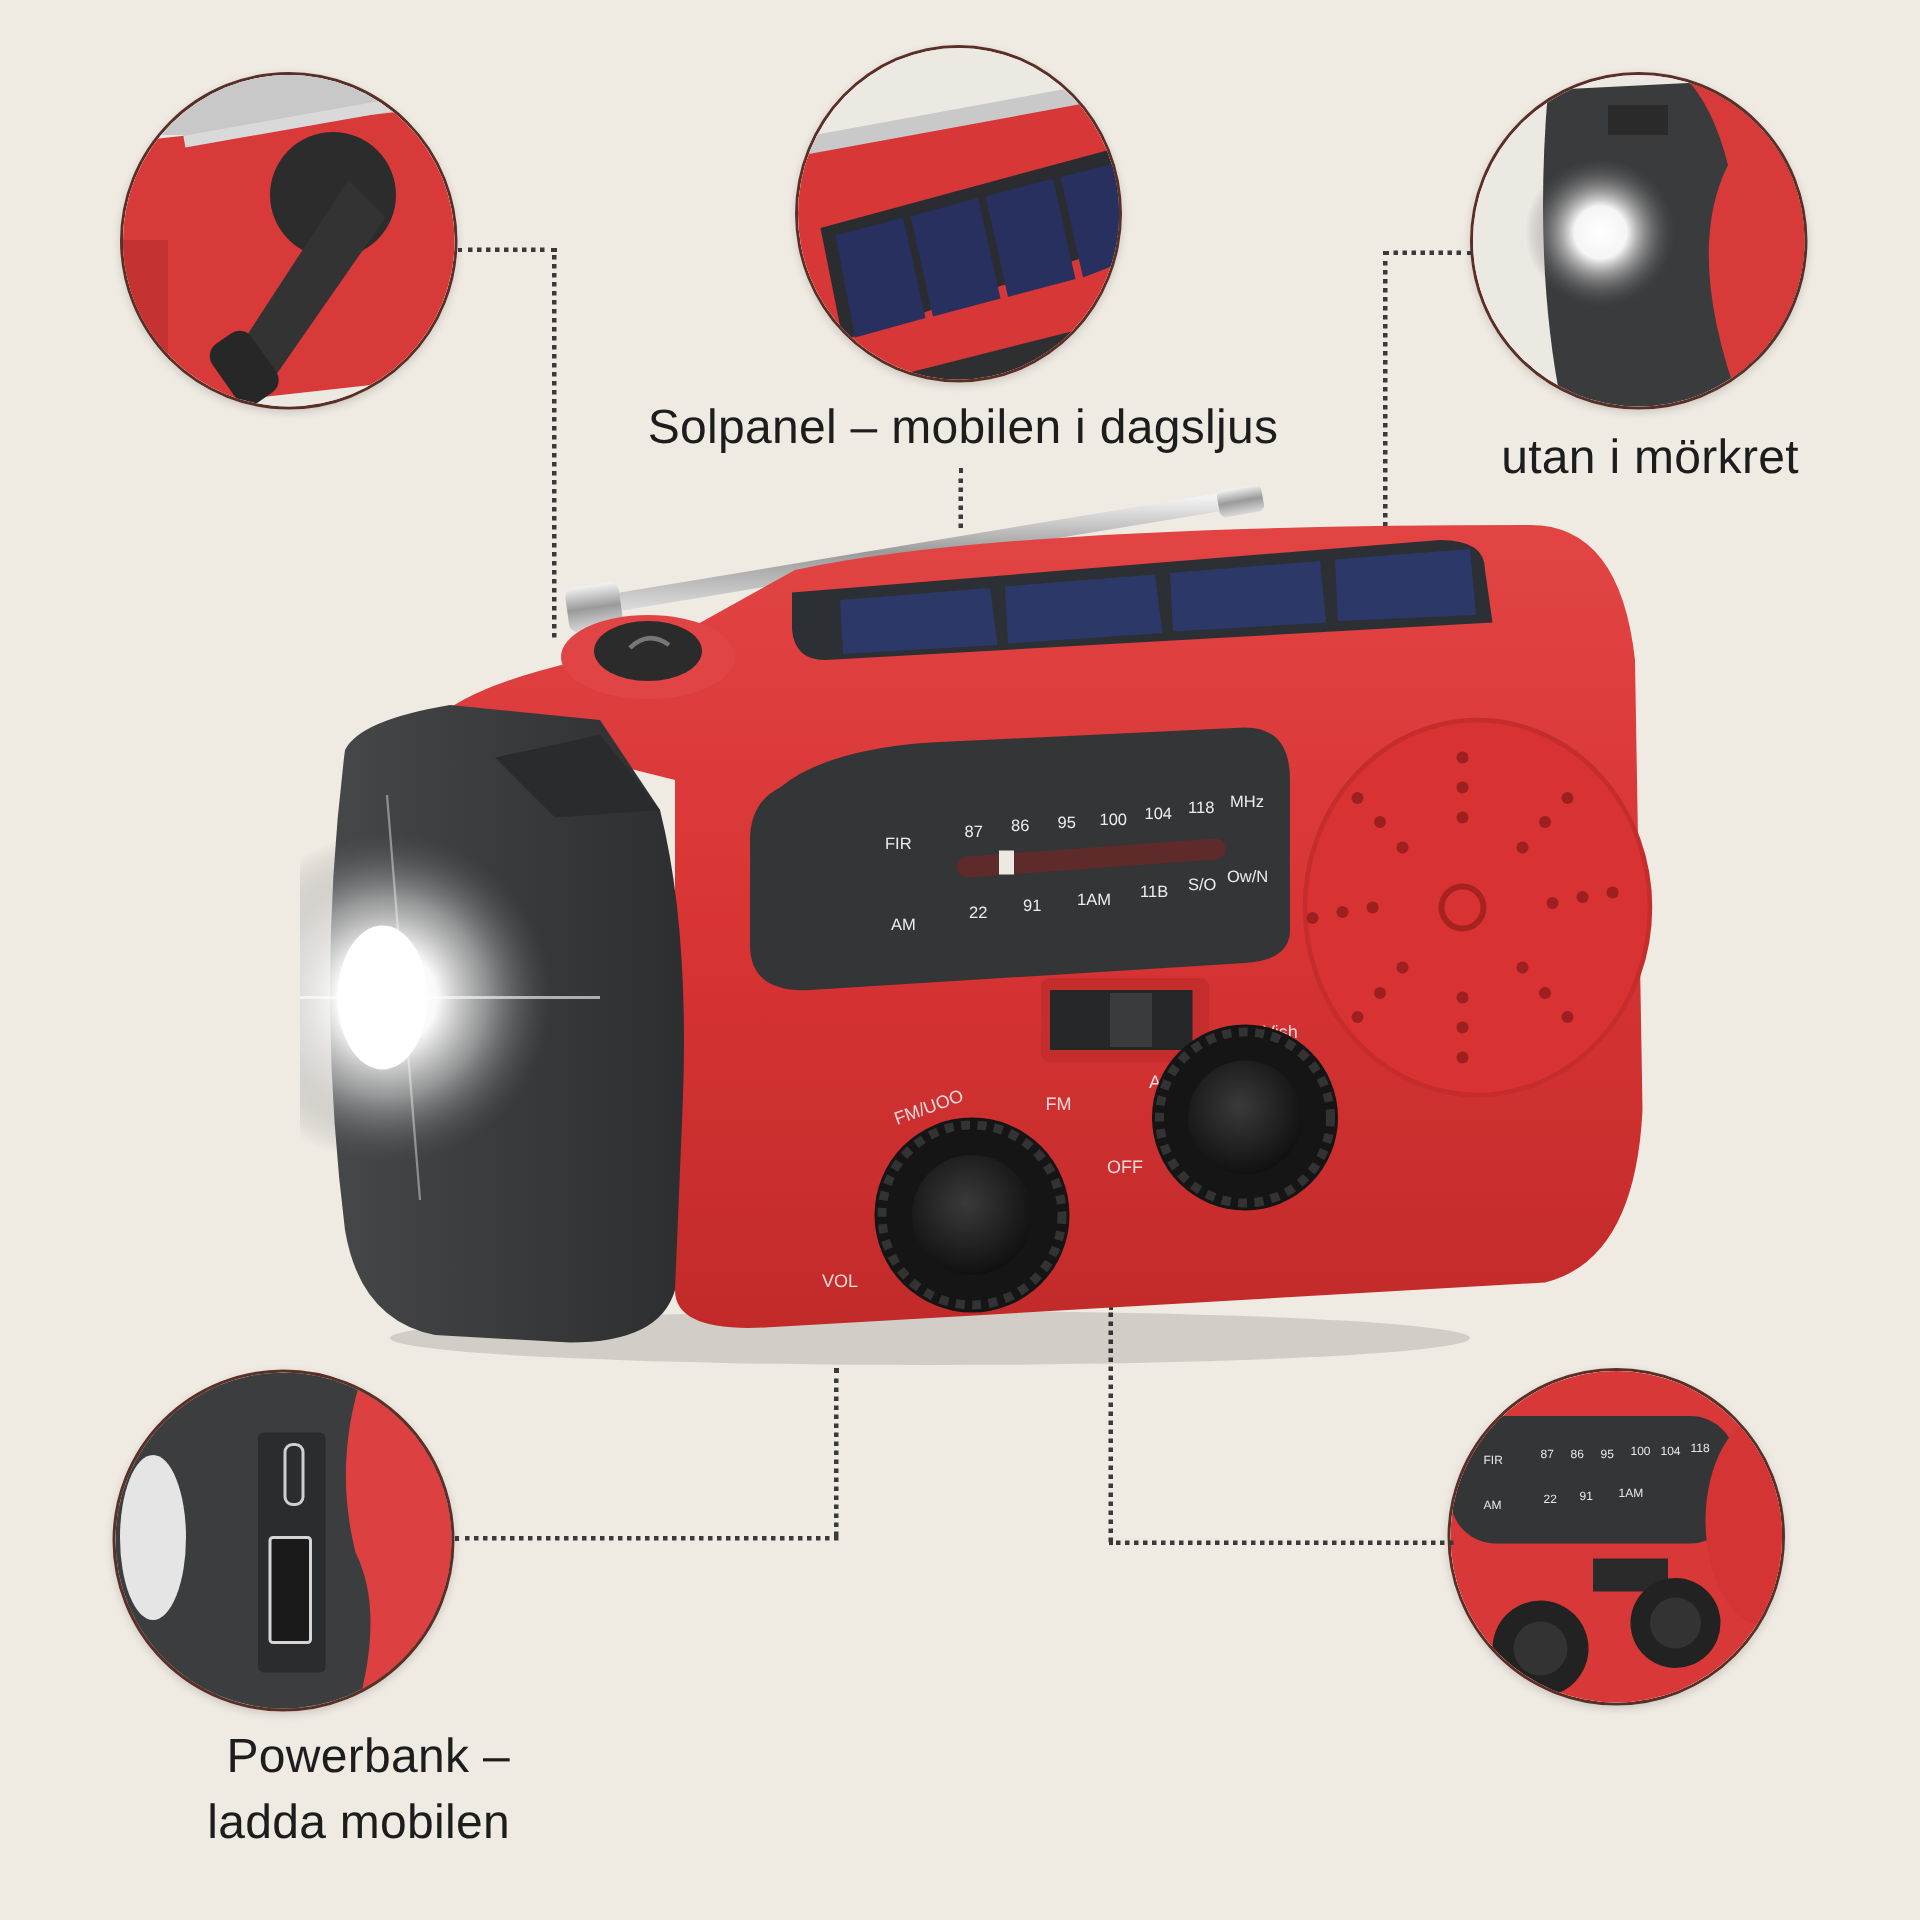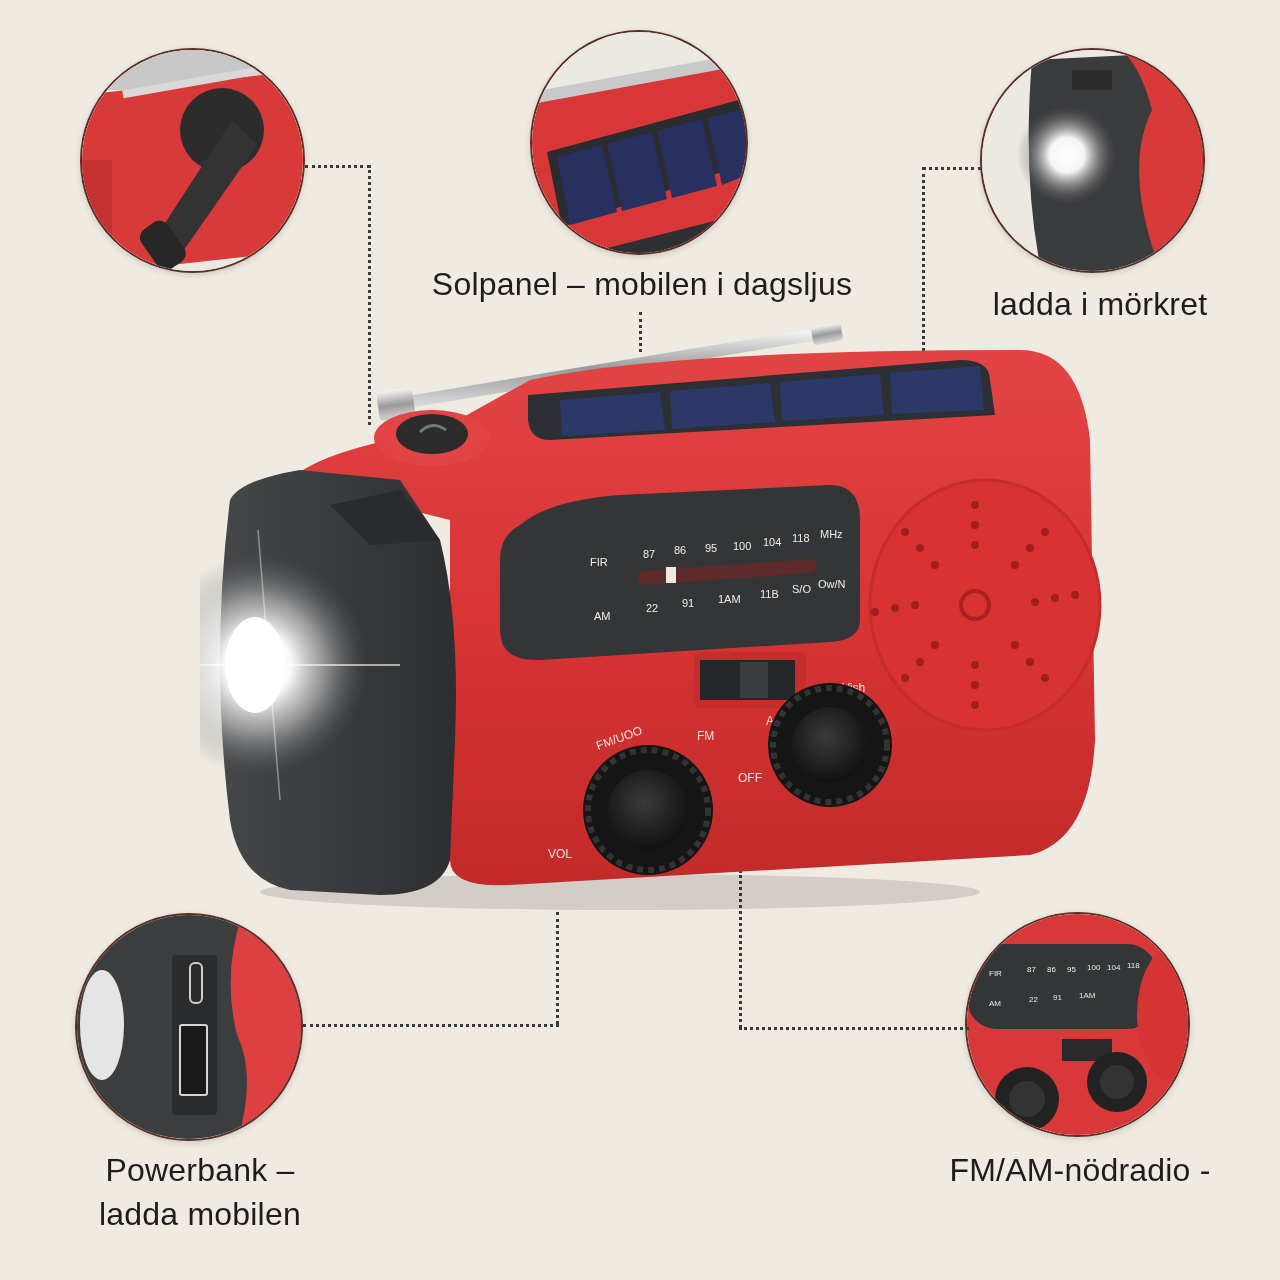--- a/index.html
+++ b/index.html
@@ -108,28 +108,27 @@
     <ellipse cx="210" cy="100" rx="40" ry="70" fill="#d43434"></ellipse>
   </svg>
 </div>
 
 <div class="caption" style="left:60px;top:282px;width:280px;">
 </div>
 <div class="caption" style="left:400px;top:262px;width:484px;">
   <div>Solpanel – mobilen i dagsljus</div>
 </div>
 <div class="caption" style="left:960px;top:282px;width:280px;">
-  <div>ladda i mörkret</div>
-</div>
-<div class="caption" style="left:60px;top:1148px;width:280px;">
+  <div>utan i mörkret</div>
+</div>
+<div class="caption" style="left:60px;top:1148px;width:280px;text-align:right;">
   <div>Powerbank –</div>
   <div>ladda mobilen</div>
 </div>
 <div class="caption" style="left:880px;top:1148px;width:400px;">
-  <div>FM/AM-nödradio -</div>
 </div>
 
 <div class="dots-h" style="left:305px;top:165px;width:65px;"></div>
 <div class="dots-v" style="left:368px;top:165px;height:260px;"></div>
 
 <div class="dots-v" style="left:639px;top:312px;height:40px;"></div>
 
 <div class="dots-h" style="left:922px;top:167px;width:60px;"></div>
 <div class="dots-v" style="left:922px;top:167px;height:190px;"></div>
 

